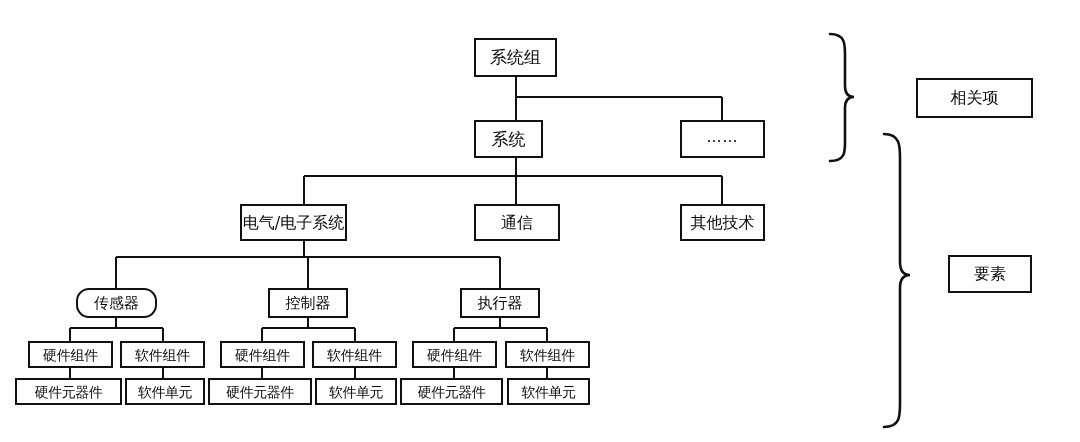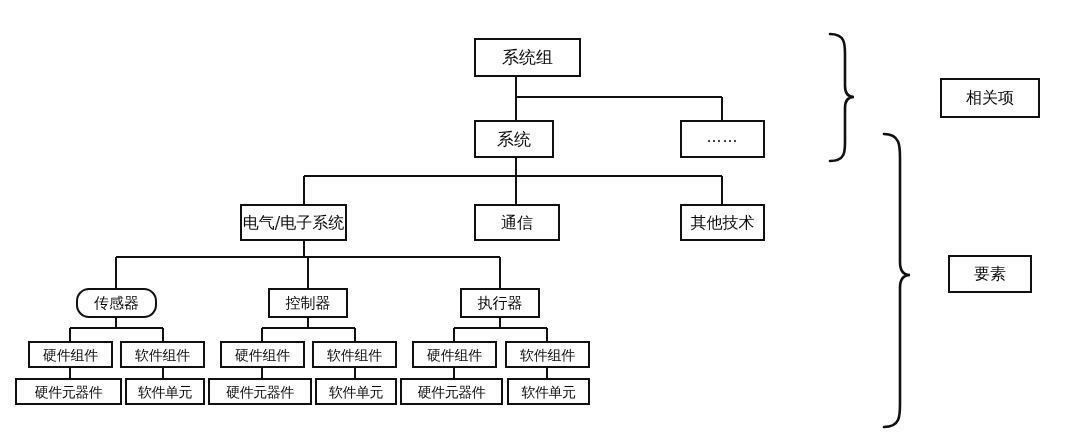--- a/index.html
+++ b/index.html
@@ -110,25 +110,25 @@
       <path d="M 884 134
                C 900 134 900 146 900 158
                L 900 262
                C 900 271 903 275 910 275
                C 903 275 900 279 900 288
                L 900 404
                C 900 416 900 427 884 427"></path>
     </g>
   </svg>
 
-  <div class="node tier-1" style="left:474px; top:38px; width:107px; height:39px;">
+  <div class="node tier-1" style="left:474px; top:38px; width:83px; height:39px;">
     <span>系统组</span>
   </div>
 
-  <div class="node tier-2" style="left:474px; top:120px; width:80px; height:38px;">
+  <div class="node tier-2" style="left:474px; top:120px; width:69px; height:38px;">
     <span>系统</span>
   </div>
   <div class="node tier-2 ellipsis-node" style="left:680px; top:120px; width:85px; height:38px;">
     <span>……</span>
   </div>
 
   <div class="node tier-3" style="left:240px; top:204px; width:107px; height:37px;">
     <span>电气/电子系统</span>
   </div>
   <div class="node tier-3" style="left:474px; top:204px; width:86px; height:37px;">
@@ -183,20 +183,20 @@
     <span>软件单元</span>
   </div>
 
   <div class="node tier-6" style="left:400px; top:378px; width:103px; height:27px;">
     <span>硬件元器件</span>
   </div>
   <div class="node tier-6" style="left:507px; top:378px; width:83px; height:27px;">
     <span>软件单元</span>
   </div>
 
-  <div class="node legend-box" style="left:940px; top:78px; width:100px; height:40px;">
+  <div class="node legend-box" style="left:916px; top:78px; width:117px; height:40px;">
     <span>相关项</span>
   </div>
   <div class="node legend-box" style="left:948px; top:255px; width:84px; height:38px;">
     <span>要素</span>
   </div>
 
 </div>
 
 </body></html>

